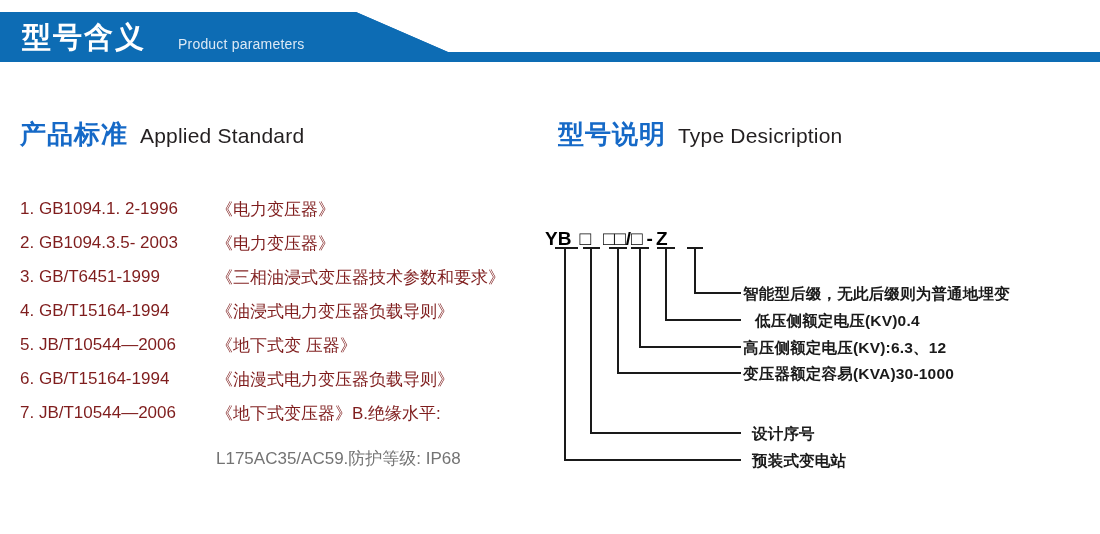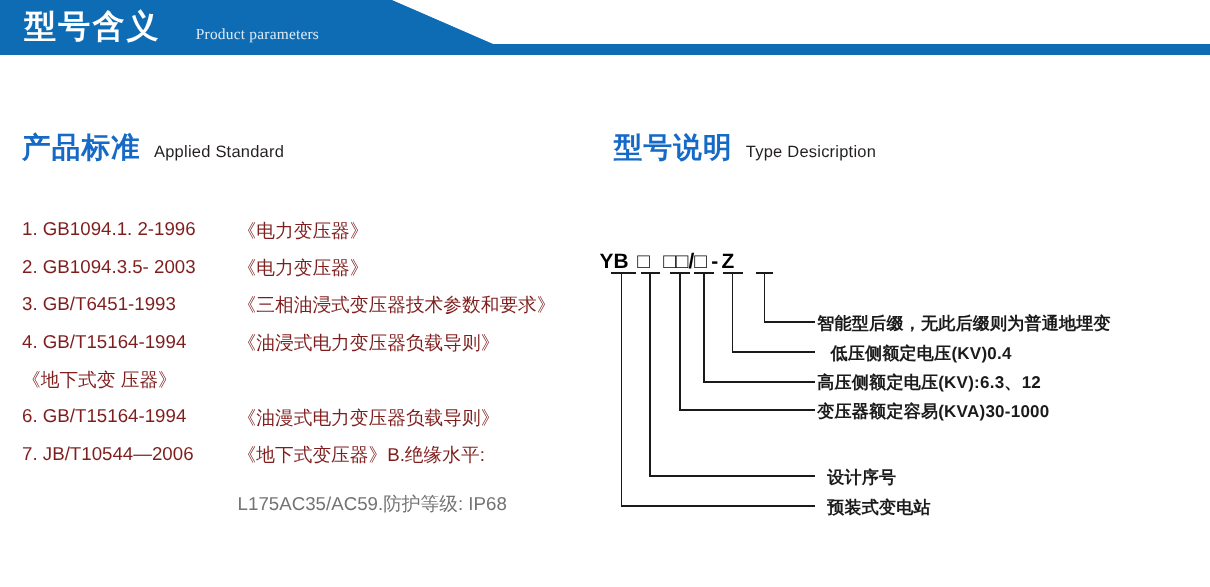--- a/index.html
+++ b/index.html
@@ -12,24 +12,23 @@
     background: #ffffff;
     font-family: "Liberation Sans", "DejaVu Sans", sans-serif;
     position: relative;
     overflow: hidden;
   }
 
   
   #header-banner {
     position: absolute;
     left: 0;
-    top: 0;
+    top: 12px;
     width: 1100px;
     height: 52px;
-    font-family: Liberation Serif, serif;
   }
   #header-shape {
     position: absolute;
     left: 0;
     top: 0;
     width: 1100px;
     height: 52px;
   }
   #header-title-cn {
     position: absolute;
@@ -57,21 +56,21 @@
     position: absolute;
     white-space: nowrap;
   }
   .heading-cn {
     font-size: 26px;
     font-weight: bold;
     color: #1569c7;
     letter-spacing: 1px;
   }
   .heading-en {
-    font-size: 15px;
+    font-size: 21px;
     color: #231f20;
     margin-left: 12px;
     letter-spacing: 0.2px;
   }
   #heading-standard { left: 20px; top: 117px; }
   #heading-type     { left: 558px; top: 117px; }
 
   
   #standards-list {
     position: absolute;
@@ -175,31 +174,33 @@
   </div>
 
   <div class="standard-row">
     <span class="standard-code"><span>2.</span>
       <span>GB1094.3.5- 2003</span></span>
     <span class="standard-name">《电力变压器》</span>
   </div>
 
   <div class="standard-row">
     <span class="standard-code"><span>3.</span>
-      <span>GB/T6451-1993</span></span>
+      <span>GB/T6451-1999</span></span>
     <span class="standard-name">《三相油浸式变压器技术参数和要求》</span>
   </div>
 
   <div class="standard-row">
     <span class="standard-code"><span>4.</span>
       <span>GB/T15164-1994</span></span>
     <span class="standard-name">《油浸式电力变压器负载导则》</span>
   </div>
 
   <div class="standard-row">
+    <span class="standard-code"><span>5.</span>
+      <span>JB/T10544—2006</span></span>
     <span class="standard-name">《地下式变 压器》</span>
   </div>
 
   <div class="standard-row">
     <span class="standard-code"><span>6.</span>
       <span>GB/T15164-1994</span></span>
     <span class="standard-name">《油漫式电力变压器负载导则》</span>
   </div>
 
   <div class="standard-row">

